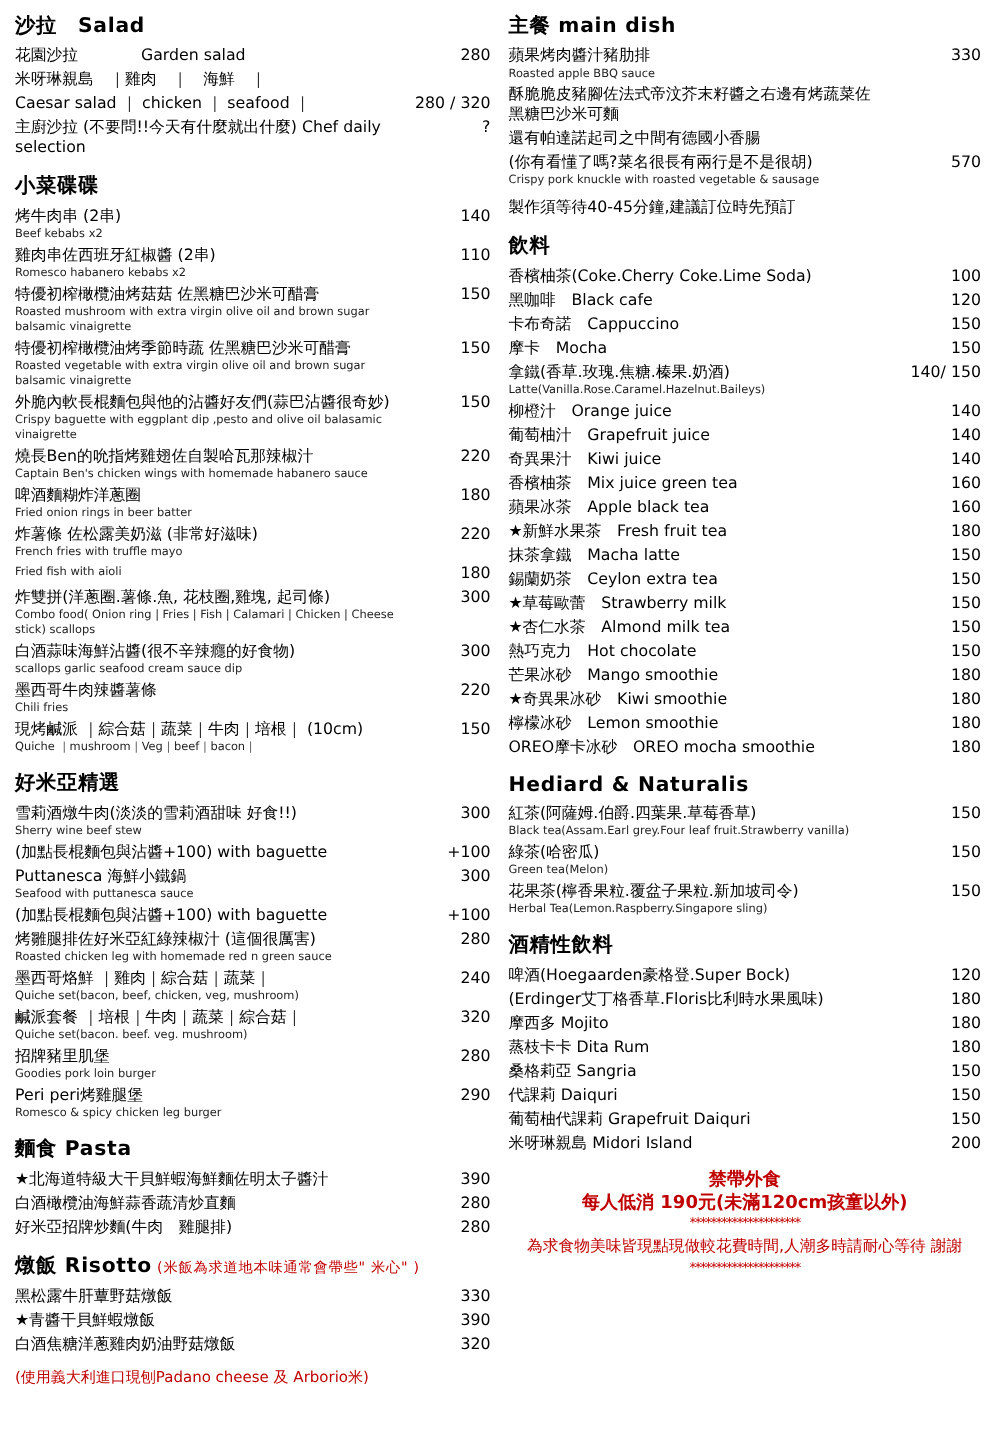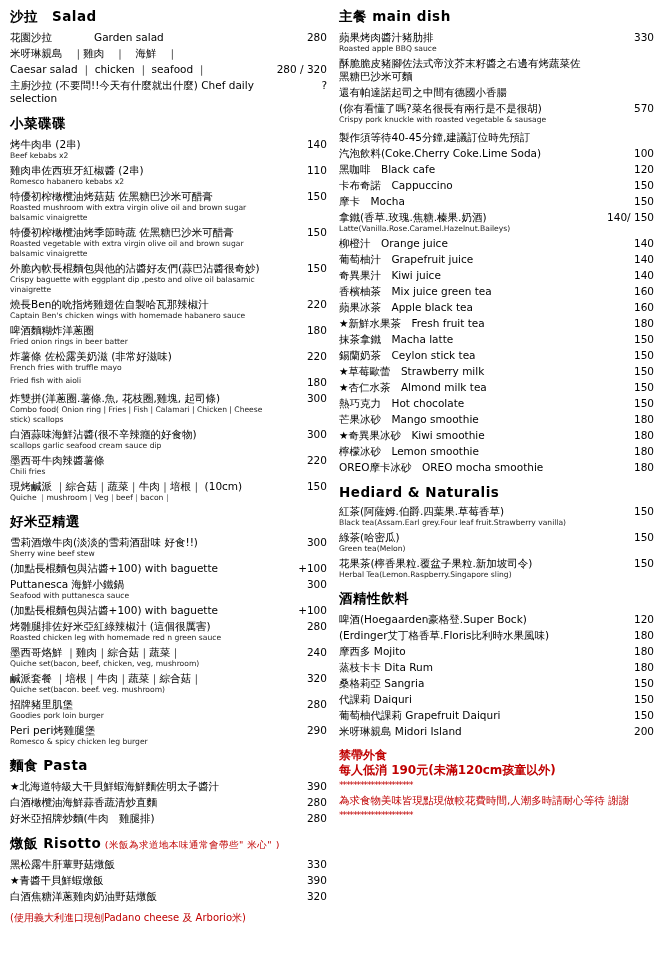--- a/index.html
+++ b/index.html
@@ -82,20 +82,21 @@
   .divider-note {
     font-size: 10px;
     margin-top: 8px;
   }
   .note-red {
     color: #c00000;
   }
 
   .footer-block {
     margin-top: 10px;
+    text-align: center;
     color: #c00000;
     font-size: 10.5px;
     line-height: 15px;
   }
   .footer-block .big {
     font-size: 12px;
     font-weight: bold;
   }
   .stars {
     letter-spacing: -1px;
@@ -352,23 +353,24 @@
         <div class="price wide"></div>
       </div>
       <div class="item">
         <div class="item-text">
           <div class="nm">(你有看懂了嗎?菜名很長有兩行是不是很胡)</div>
           <div class="sub">Crispy pork knuckle with roasted vegetable &amp; sausage</div>
         </div>
         <div class="price wide">570</div>
       </div>
       <div class="hr-note">製作須等待40-45分鐘,建議訂位時先預訂</div>
-      <div class="item">
-        <div class="item-text">
-          <div class="nm">汽泡飲料(Coke.Cherry Coke.Lime Soda)</div>
+      <div class="section-title"><span>飲料</span></div>
+      <div class="item">
+        <div class="item-text">
+          <div class="nm">香檳柚茶(Coke.Cherry Coke.Lime Soda)</div>
         </div>
         <div class="price wide">100</div>
       </div>
       <div class="item">
         <div class="item-text">
           <div class="nm">黑咖啡　Black cafe</div>
         </div>
         <div class="price wide">120</div>
       </div>
       <div class="item">
@@ -427,21 +429,21 @@
         <div class="price wide">180</div>
       </div>
       <div class="item">
         <div class="item-text">
           <div class="nm">抹茶拿鐵　Macha latte</div>
         </div>
         <div class="price wide">150</div>
       </div>
       <div class="item">
         <div class="item-text">
-          <div class="nm">錫蘭奶茶　Ceylon stick tea</div>
+          <div class="nm">錫蘭奶茶　Ceylon extra tea</div>
         </div>
         <div class="price wide">150</div>
       </div>
       <div class="item">
         <div class="item-text">
           <div class="nm">★草莓歐蕾　Strawberry milk</div>
         </div>
         <div class="price wide">150</div>
       </div>
       <div class="item">

